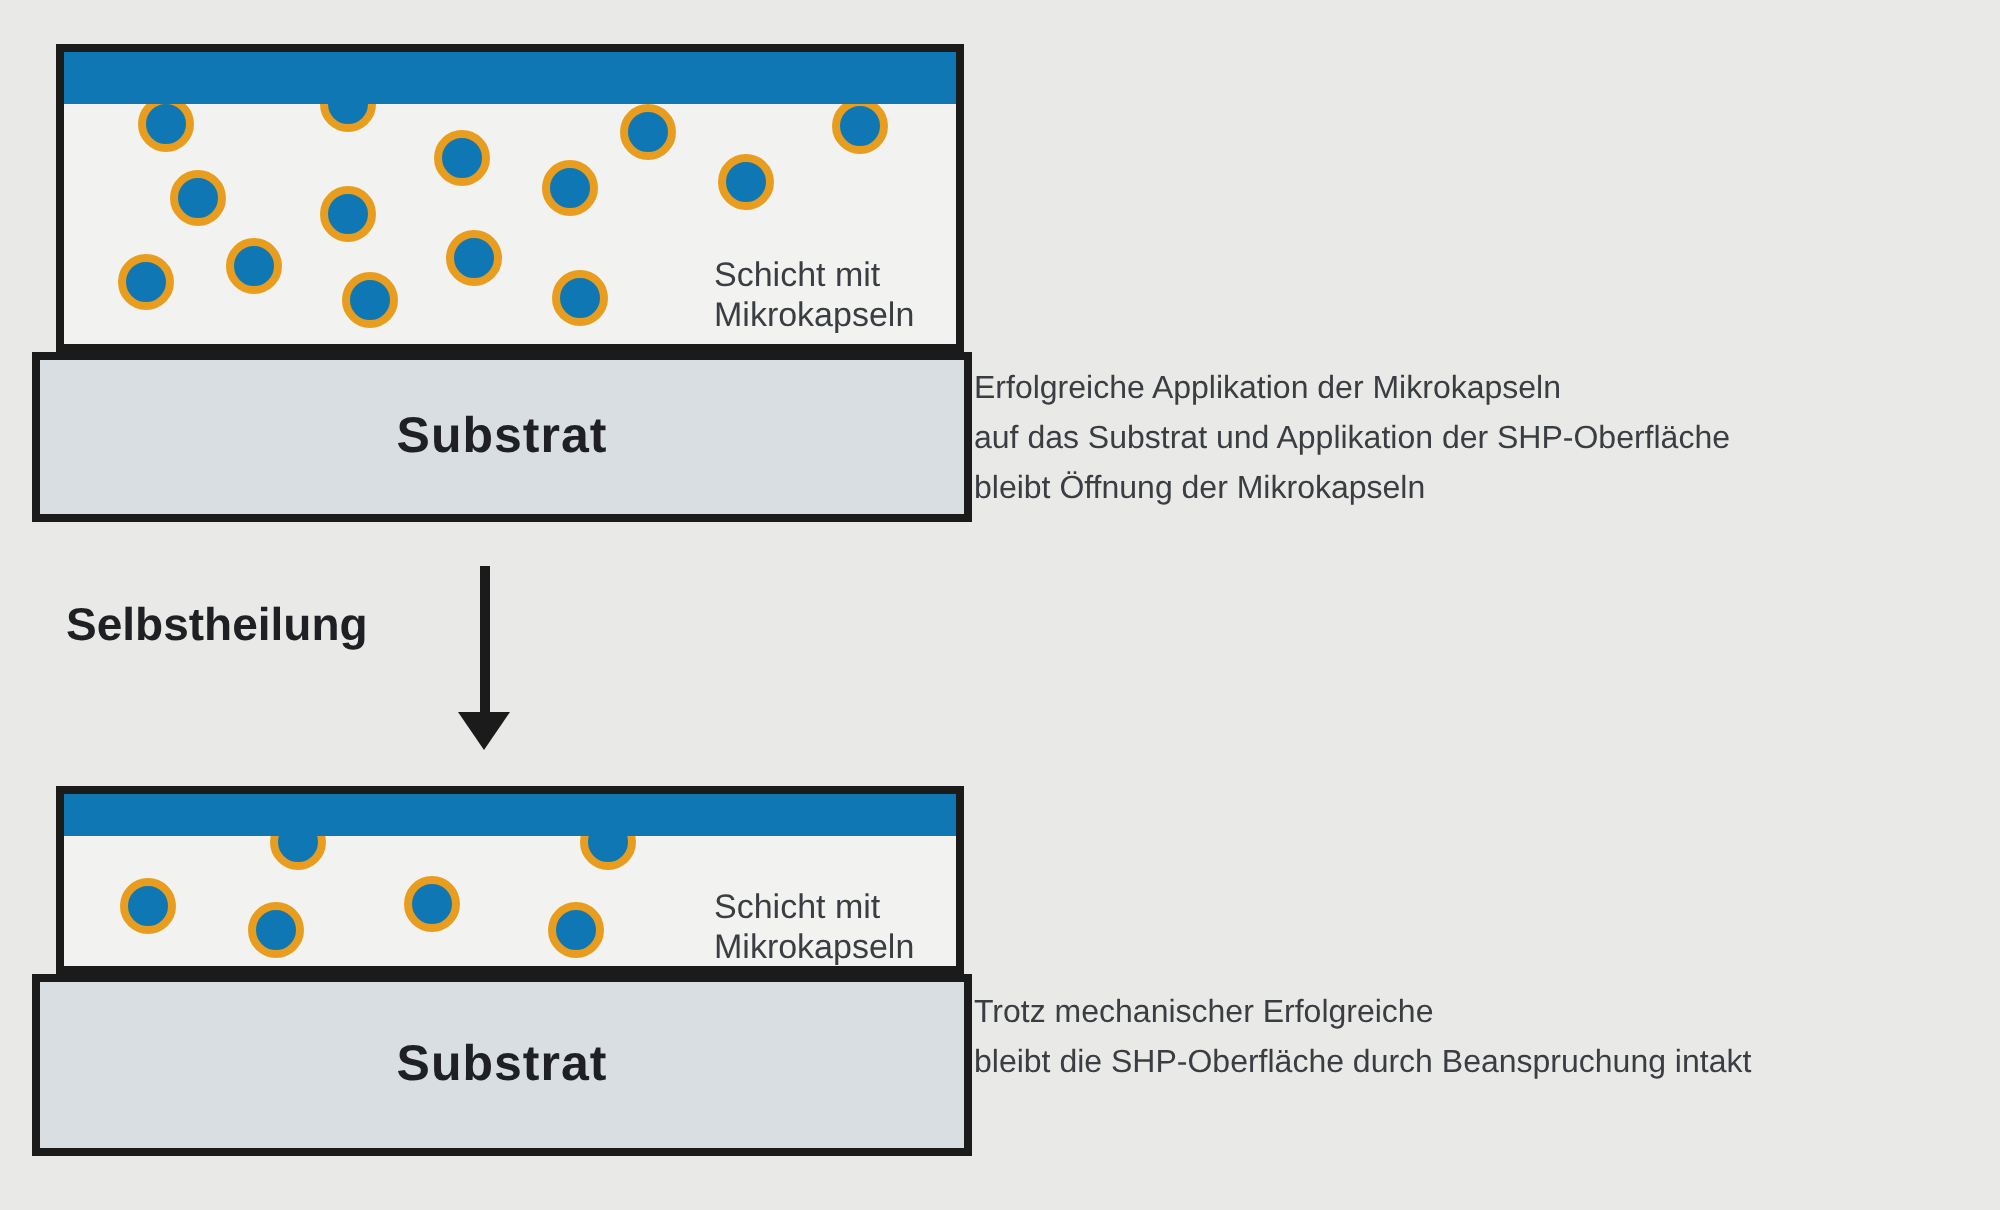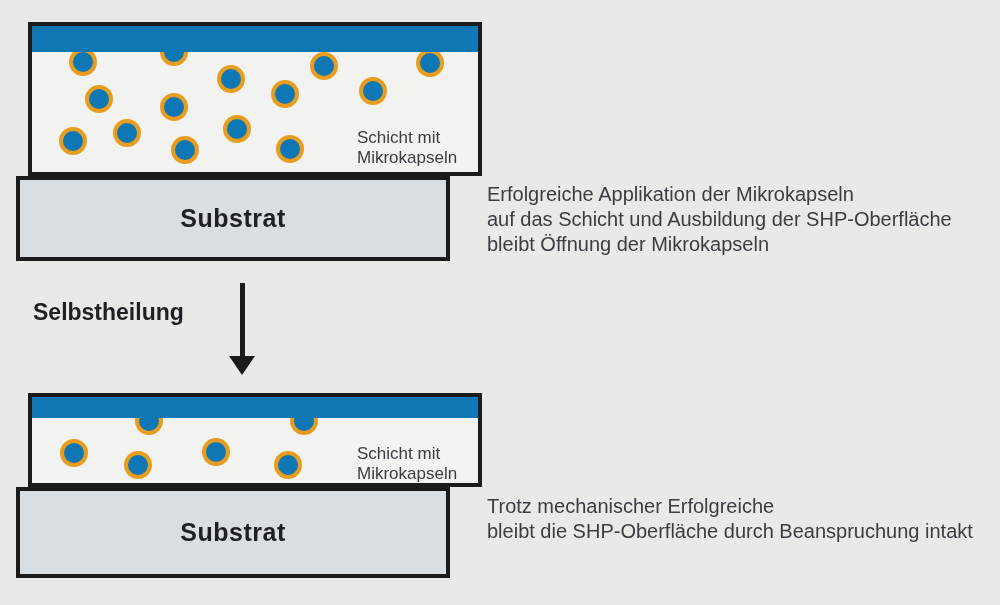--- a/index.html
+++ b/index.html
@@ -28,33 +28,33 @@
     background: var(--blue, #0f78b4);
     border: 4px solid var(--orange, #e89d1e);
     border-radius: 50%;
   }
   .layer-label {
     position: absolute; left: 325px; z-index: 3;
     font-size: 17px; line-height: 20px;
     color: var(--text_dark, #35383c);
   }
   .substrate-box {
-    position: absolute; left: 16px; width: 434px;
+    position: absolute; left: 16px; width: 470px;
     box-sizing: border-box;
     border: 4px solid var(--border, #1b1b1b);
     background: var(--substrate_fill, #d9dee3);
     display: flex; align-items: center; justify-content: center;
   }
   .substrate-label {
     font-weight: bold; font-size: 25px; letter-spacing: 0.5px;
     color: var(--text_black, #1f2023);
   }
   .caption {
     position: absolute; left: 487px;
-    font-size: 20px; line-height: 25px;
+    font-size: 16px; line-height: 25px;
     color: var(--text_dark, #35383c);
     white-space: nowrap;
   }
   .mech-label {
     position: absolute; left: 33px; top: 299px;
     font-weight: bold; font-size: 23px; line-height: 26px;
     color: var(--text_black, #1f2023);
     white-space: nowrap;
   }
   .arrow-line {
@@ -96,21 +96,21 @@
       <div class="capsule" style="left: 244px; top: 109px;"></div>
     </div>
 </div>
 
 <div class="substrate-box" style="top:176px; height:85px;">
   <span class="substrate-label">Substrat</span>
 </div>
 
 <div class="caption" style="top:182px;">
   <div>Erfolgreiche Applikation der Mikrokapseln</div>
-  <div>auf das Schicht und Ausbildung der SHP-Oberfläche</div>
+  <div>auf das Substrat und Applikation der SHP-Oberfläche</div>
   <div>bleibt Öffnung der Mikrokapseln</div>
 </div>
 
 <div class="mech-label">
   <div>Selbstheilung</div>
 </div>
 <div class="arrow-line"></div>
 <div class="arrow-head"></div>
 
 <div class="layer-box" style="top:393px; height:94px;">

